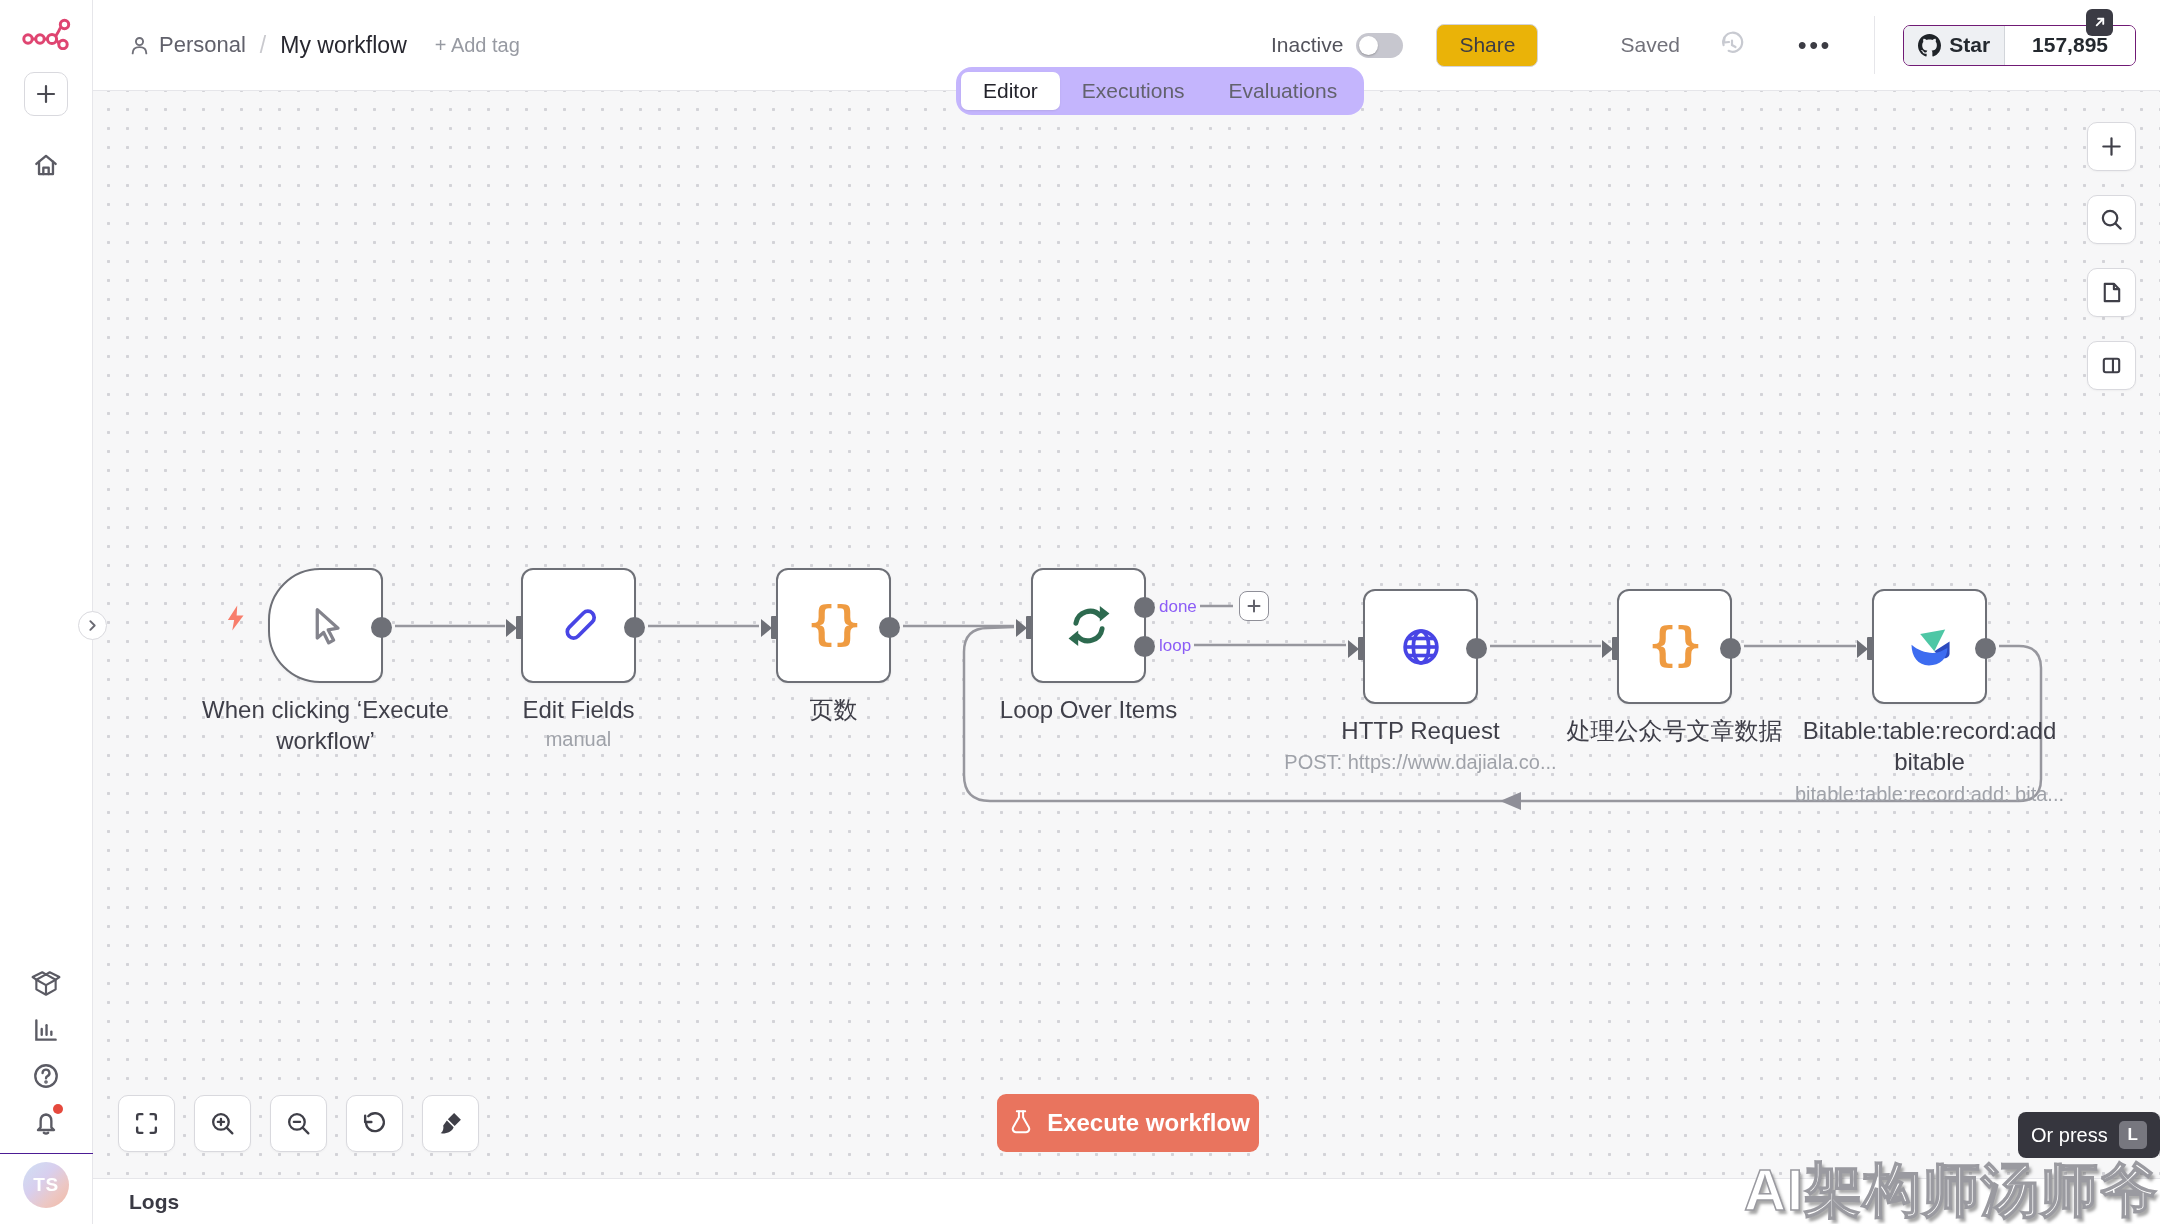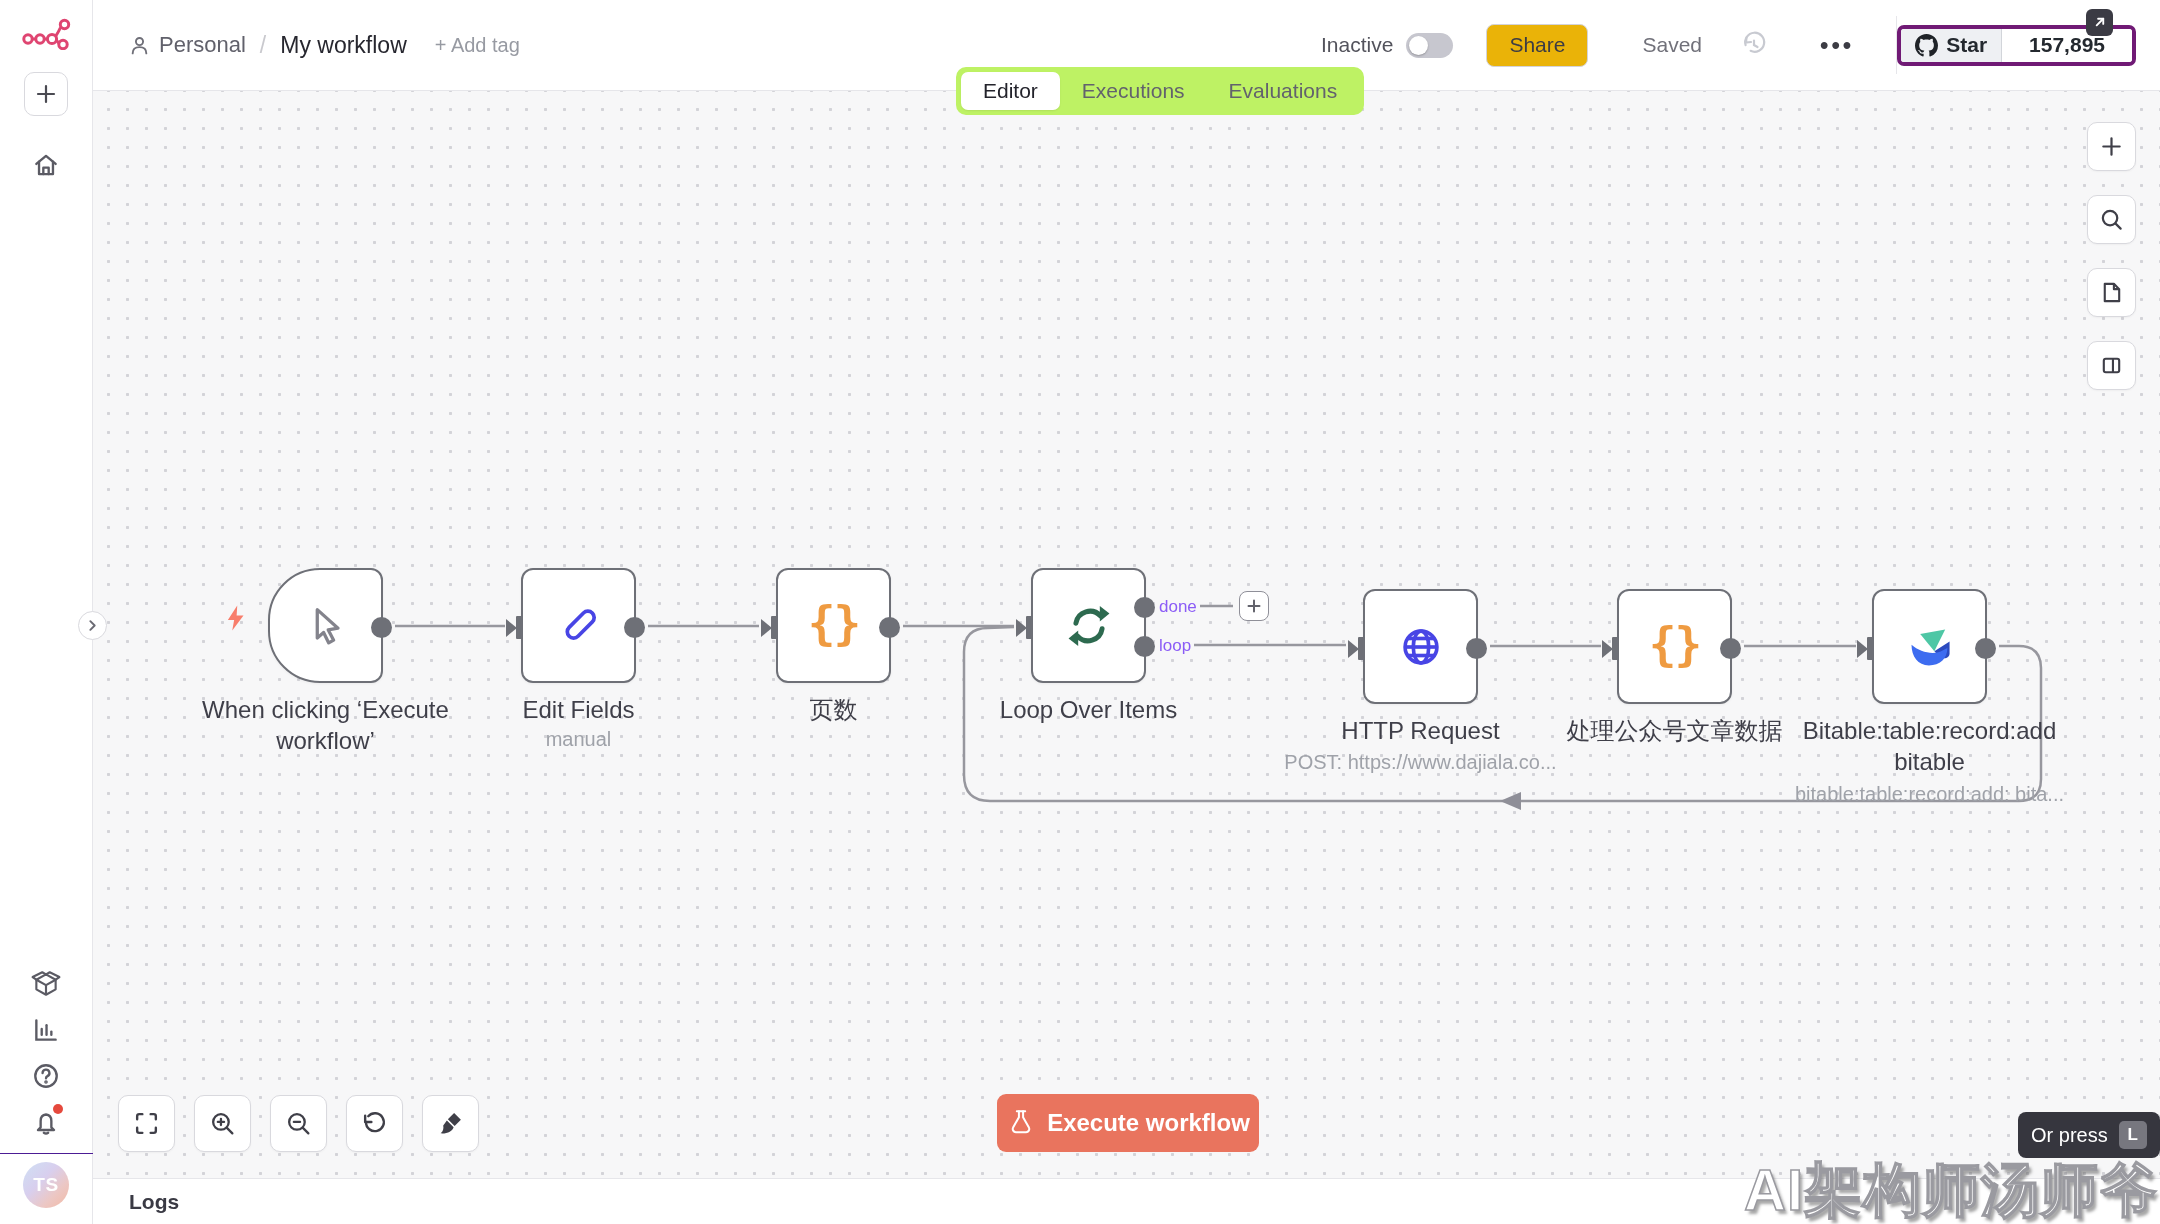--- a/index.html
+++ b/index.html
@@ -22,31 +22,31 @@
   .crumb { display:flex; align-items:center; }
   .crumb .proj { font-size:22px; color:#61616b; margin-left:9px; }
   .crumb .sep { font-size:23px; color:#c9c9ce; margin:0 14px; }
   .crumb .wf { font-size:23px; font-weight:500; color:#27272f; }
   .crumb .addtag { font-size:20px; color:#979aa2; margin-left:28px; cursor:pointer; }
   .top-right { margin-left:auto; display:flex; align-items:center; }
   .inactive-lbl { font-size:21px; color:#53535c; }
   .toggle { width:47px; height:25px; border-radius:13px; background:#c7c7cf; margin-left:13px; position:relative; cursor:pointer; }
   .toggle .knob { position:absolute; left:3px; top:3px; width:19px; height:19px; border-radius:50%; background:#fff; box-shadow:0 1px 2px rgba(0,0,0,.25); }
   .share-btn { margin-left:33px; height:43px; padding:0 22px; border:1px solid #d3d3d9; border-radius:8px; background:#eab308; font-size:21px; color:#3c3c44; display:flex; align-items:center; cursor:pointer; }
-  .saved-lbl { margin-left:54px; font-size:21px; color:#71717a; }
+  .saved-lbl { margin-left:82px; font-size:21px; color:#71717a; }
   .hist { margin-left:38px; width:28px; height:28px; }
   .more-dots { margin-left:52px; font-size:24px; color:#3c3c44; letter-spacing:3px; cursor:pointer; font-weight:700; }
   .vsep { width:1px; height:58px; background:#e6e6ea; margin-left:42px; }
-  .gh { height:41px; display:flex; border:4px solid #701a75; border-radius:7px; overflow:hidden; cursor:pointer; }
+  .gh { margin-left:28px; height:41px; display:flex; border:1px solid #701a75; border-radius:7px; overflow:hidden; cursor:pointer; }
   .gh .gh-left { background:#eef0f3; display:flex; align-items:center; gap:8px; padding:0 14px; border-right:1px solid #d2d5da; }
   .gh .gh-left span { font-size:21px; font-weight:700; color:#24292f; }
   .gh .gh-count { background:#fff; display:flex; align-items:center; padding:0 27px; font-size:21px; font-weight:700; color:#24292f; }
 
   
-  .tabs { position:absolute; left:956px; top:67px; height:48px; background:#bef264; border-radius:10px; padding:5px; display:flex; align-items:center; z-index:25; }
+  .tabs { position:absolute; left:956px; top:67px; height:48px; background:#c4b5fd; border-radius:16px; padding:5px; display:flex; align-items:center; z-index:25; }
   .tab { height:38px; padding:0 22px; display:flex; align-items:center; font-size:21px; color:#62626d; border-radius:7px; cursor:pointer; white-space:nowrap; }
   .tab.active { background:#fff; color:#23232b; font-weight:500; box-shadow:0 1px 2px rgba(0,0,0,.08); }
 
   
   .canvas { position:absolute; left:93px; top:91px; width:2067px; height:1087px; background:#f7f7f8;
     background-image:radial-gradient(#d3d3d8 1.4px, transparent 1.5px); background-size:19px 19px; background-position:6px 9px; overflow:hidden; }
   .wires { position:absolute; inset:0; pointer-events:none; }
 
   .node { position:absolute; width:115px; height:115px; background:#fff; border:2.2px solid #6e7077; border-radius:12px; box-shadow:0 1px 3px rgba(0,0,0,.05); cursor:pointer; display:flex; align-items:center; justify-content:center; }
   .node.trigger { border-radius:52px 12px 12px 52px; }

